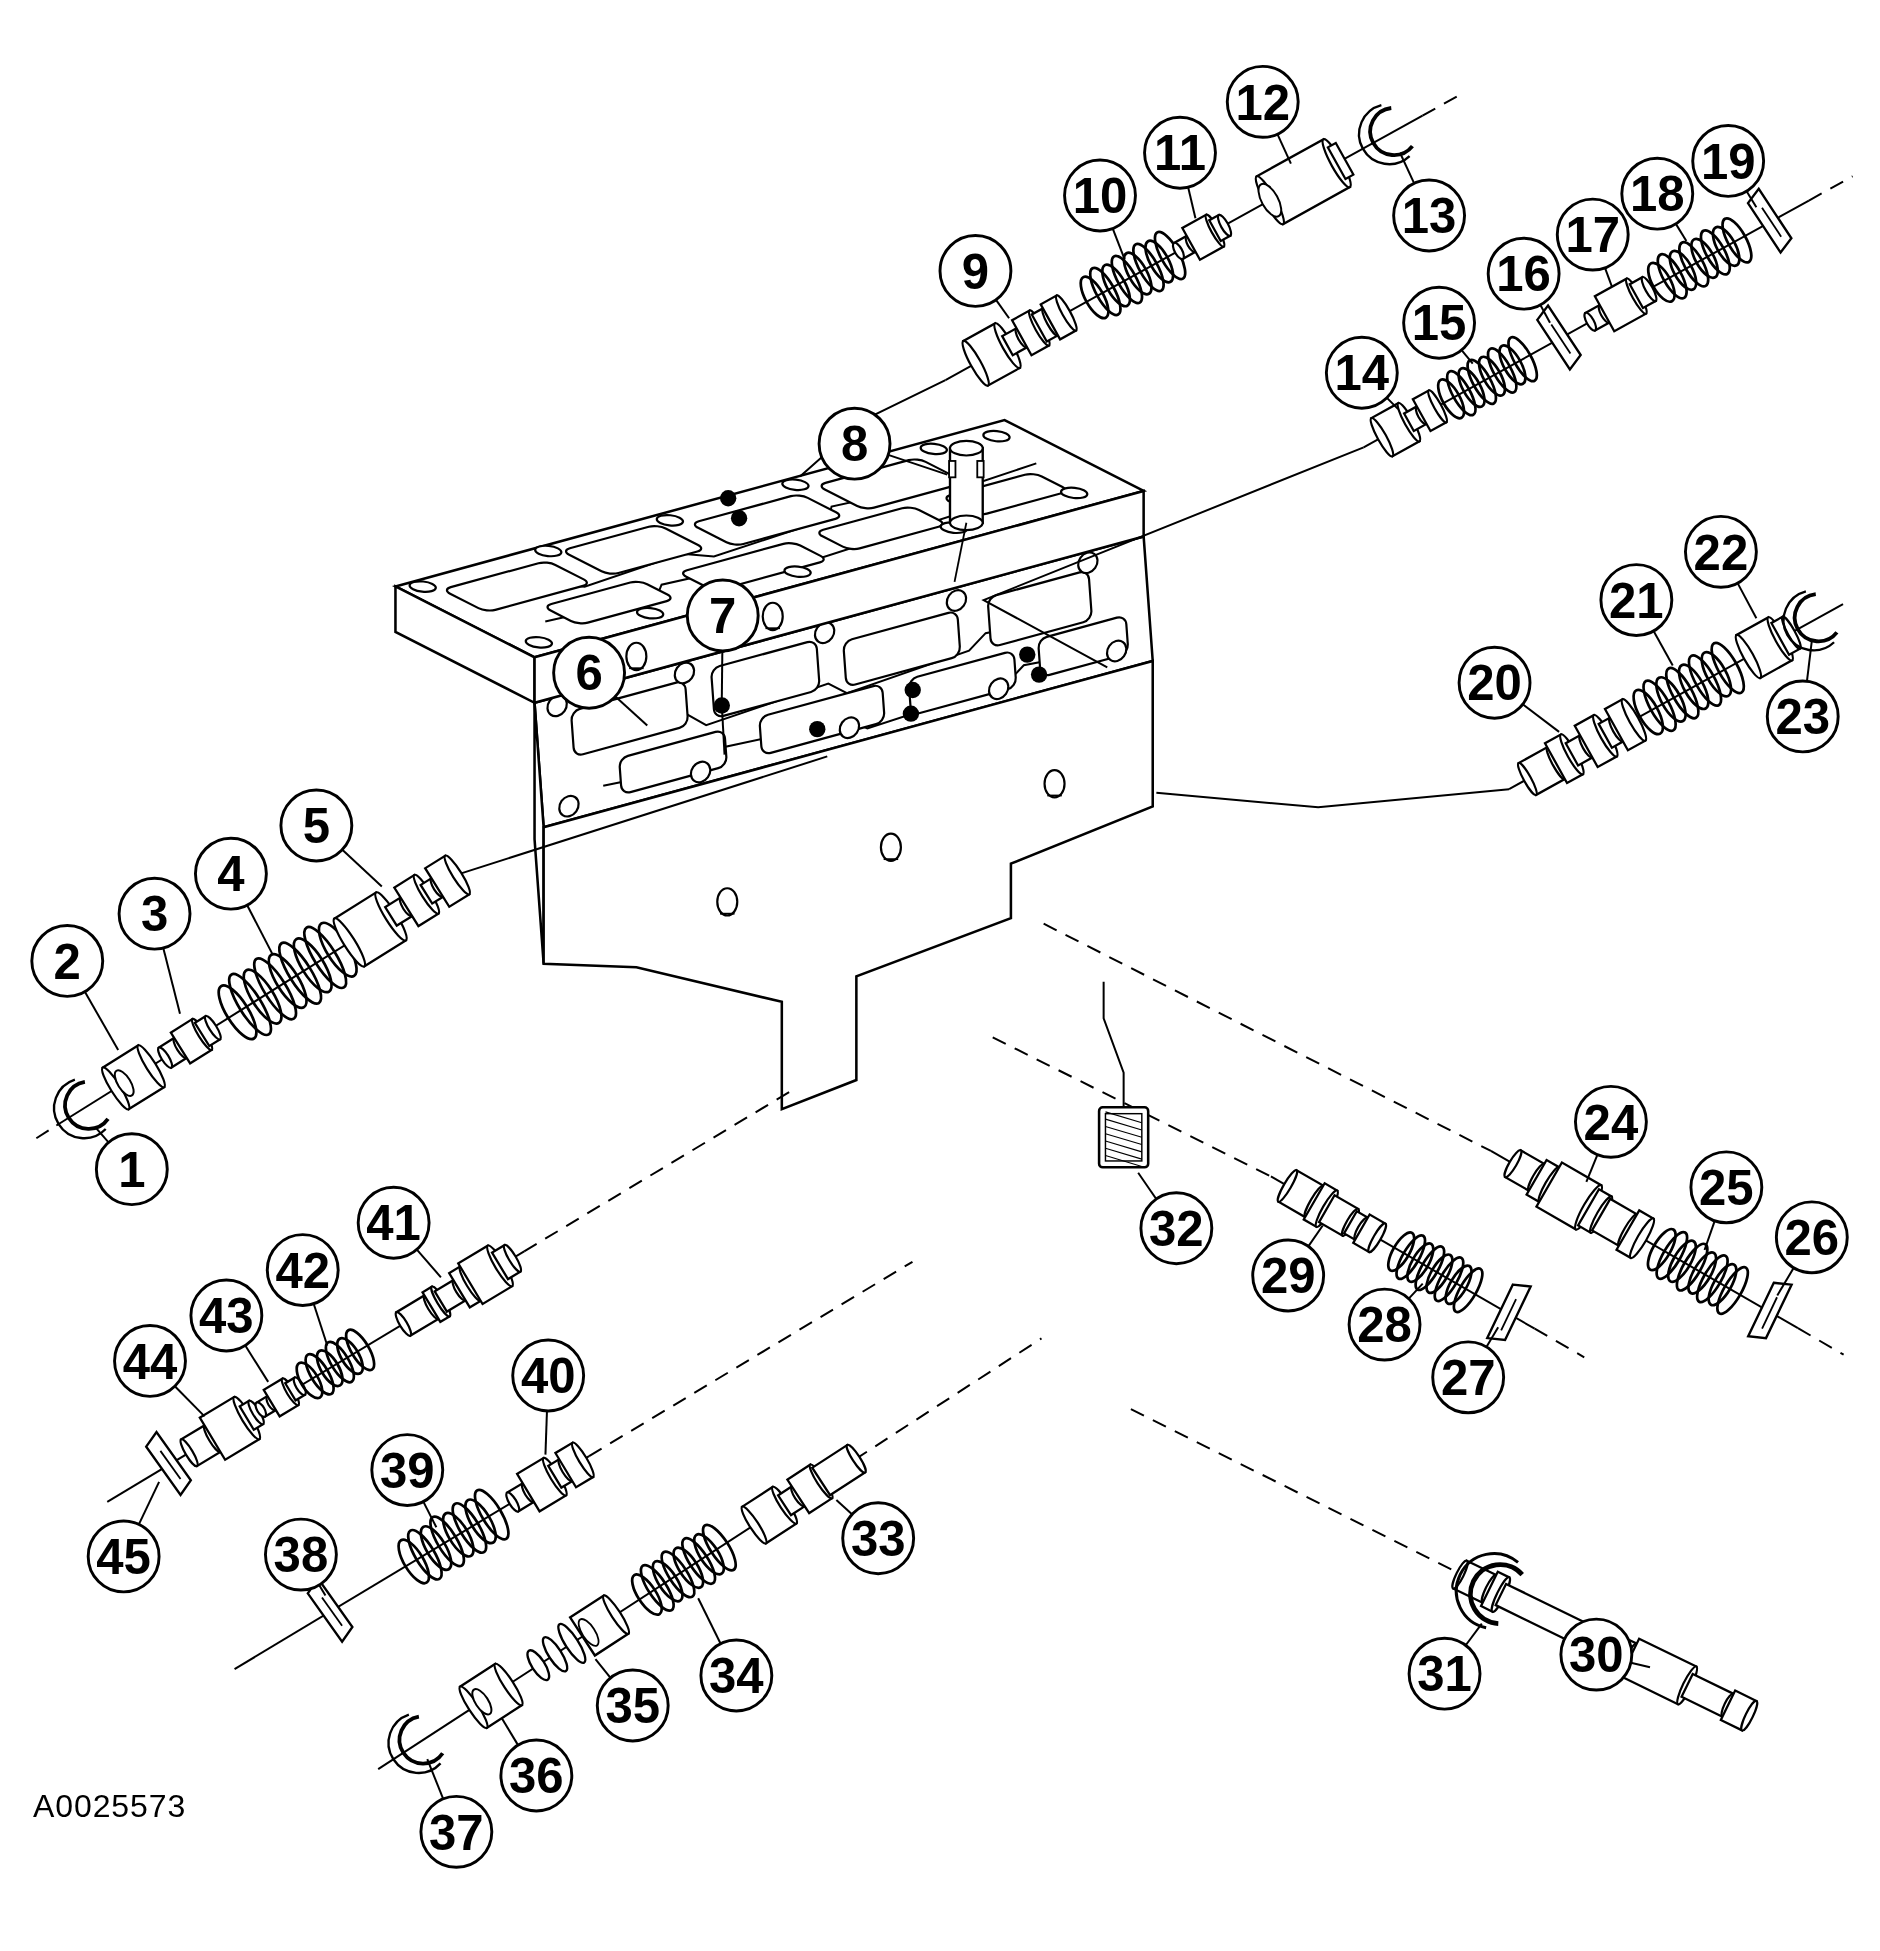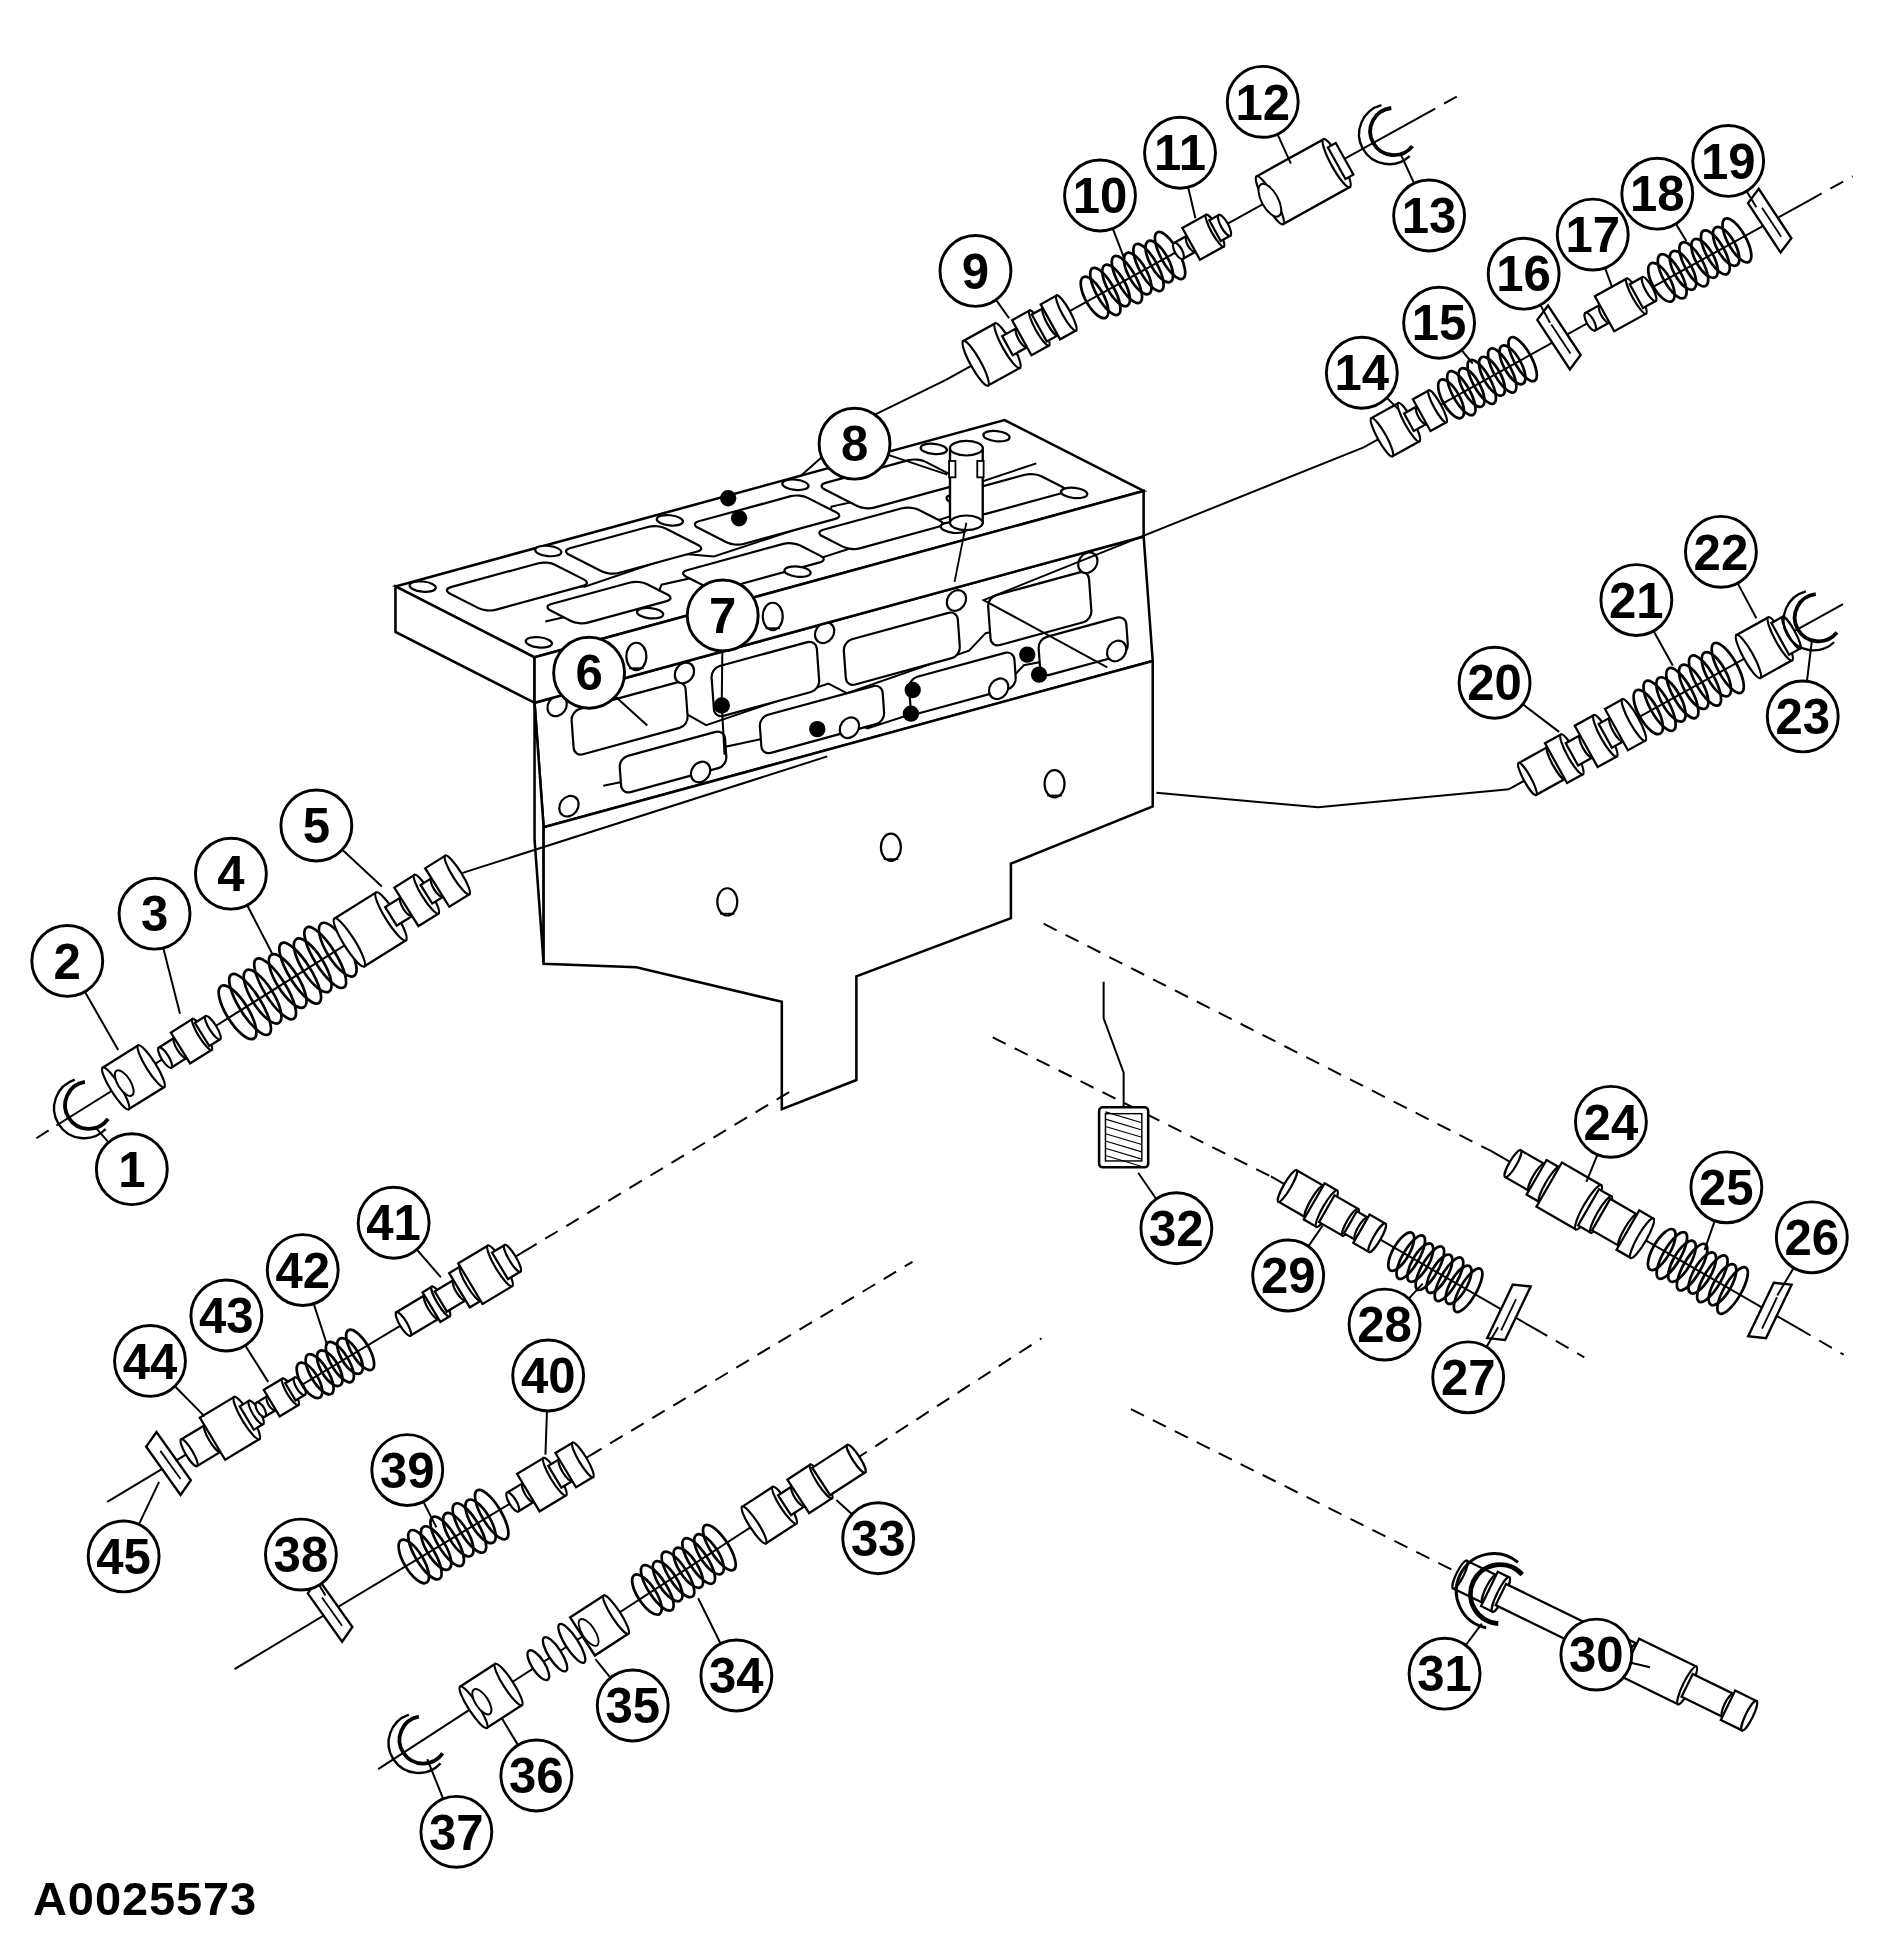--- a/index.html
+++ b/index.html
@@ -1,19 +1,19 @@
 <!DOCTYPE html>
 <html style="font-size:14.5px"><head>
 <meta charset="utf-8">
 <style>
   html,body{margin:0;padding:0;background:#fff;}
   .stage{position:relative;width:1880px;height:1951px;background:#fff;overflow:hidden;
          font-family:"Liberation Sans",sans-serif;}
   .stage svg{position:absolute;left:0;top:0;}
-  .fig-label{position:absolute;left:33px;top:1871px;font-size:47px;font-weight:bold;
+  .fig-label{position:absolute;left:33px;top:1788px;font-size:32px;font-weight:normal;
              letter-spacing:0.9px;color:#000;}
 </style>
 </head>
 <body>
 
 <div class="stage">
   <svg id="art" width="1880" height="1951" viewBox="0 0 2068 2146">
       <g>
         <polygon points="588,773 1258,590 1268,727 598,910" fill="#fff" stroke="#000000" stroke-width="2.8"></polygon>
         <polygon points="588,773 598,910 598,1060 588,923" fill="#fff" stroke="#000000" stroke-width="2.8"></polygon>

